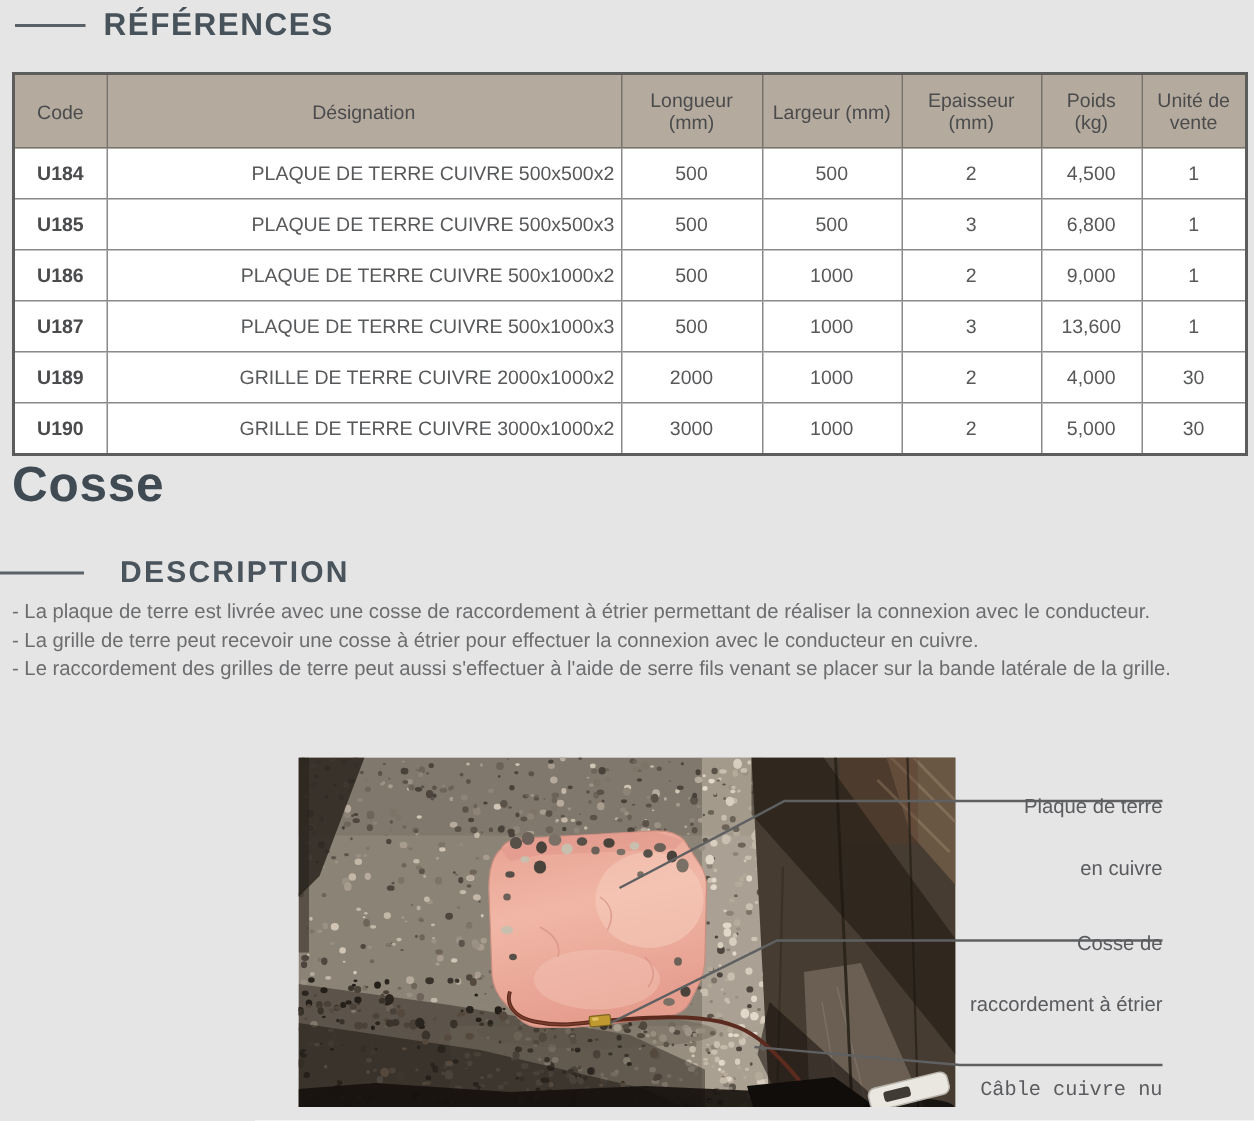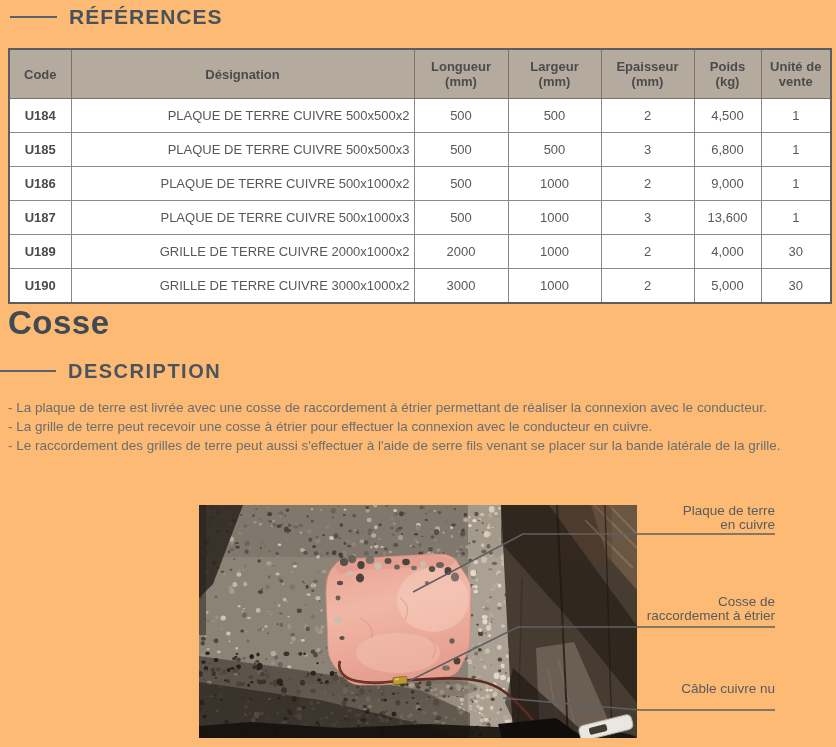--- a/index.html
+++ b/index.html
@@ -1,55 +1,55 @@
 <!DOCTYPE html>
 <html><head>
 <meta charset="utf-8">
 <style>
   html,body{margin:0;padding:0;background:#fff;}
-  #page{position:relative;width:836px;height:747px;background:#fdba74;overflow:hidden;
+  #page{position:relative;width:836px;height:747px;background:#e5e5e5;overflow:hidden;
         font-family:"Liberation Sans",sans-serif;color:#58595b;}
 
   
   .section-header{position:absolute;display:flex;align-items:center;}
   .rule{height:2px;background:#5a6269;flex:0 0 auto;}
   .section-title{color:#47525a;letter-spacing:1px;white-space:nowrap;}
   #refs-header{top:6px;left:10px;height:22px;}
   #refs-header .rule{width:47px;margin-right:12px;}
   #refs-header .section-title{font-size:21px;font-weight:700;}
-  #desc-header{top:359px;left:0;height:24px;}
+  #desc-header{top:370px;left:0;height:24px;gap:12px;}
   #desc-header .rule{width:56px;margin-right:12px;}
   #desc-header .section-title{font-size:20px;font-weight:600;letter-spacing:1.5px;color:#4a545c;}
 
   
   #refs-table{position:absolute;top:48px;left:8px;width:822px;border-collapse:collapse;
               table-layout:fixed;border:2px solid #5d5d5d;}
-  #refs-table th{background:#b4ab9e;color:#4b4b4d;font-size:13px;font-weight:700;
+  #refs-table th{background:#b4ab9e;color:#4b4b4d;font-size:13px;font-weight:400;
                  height:44px;border:1px solid #77736b;padding:2px 5px;line-height:15px;
                  text-align:center;vertical-align:middle;}
   #refs-table td{border:1px solid #8a8a8a;color:#57585a;font-size:13px;height:25px;
                  text-align:center;vertical-align:middle;padding:4px 4px;background:#fff;}
   #refs-table td.cell-code{font-weight:700;color:#4a4b4d;}
   #refs-table td.cell-designation{text-align:right;padding-left:14px;}
 
   
   #cosse-title{position:absolute;top:304px;left:8px;font-size:33px;font-weight:700;
                color:#3f4a52;letter-spacing:.5px;}
   #desc-bullets{position:absolute;top:398px;left:8px;width:822px;}
   #desc-bullets p{margin:0;font-size:13.5px;line-height:19.2px;color:#6c6d6f;}
 
   
   #figure{position:absolute;top:498px;left:0;width:836px;height:249px;}
   #figure-svg{position:absolute;top:0;left:0;}
   .fig-label{position:absolute;right:61px;text-align:right;font-size:13.5px;
              line-height:14px;color:#5a5b5e;width:180px;}
   #fig-label-1{top:6px;}
   #fig-label-2{top:97px;}
-  #fig-label-3{top:184px;}
-  .fig-label span{display:block;}
+  #fig-label-3{top:196px;font-family:Liberation Mono, monospace;}
+  .fig-label span{display:block;margin-top:27px;}
 </style>
 </head>
 <body>
 
 <div id="page">
 
   <div class="section-header" id="refs-header">
     <div class="rule"></div>
     <div class="section-title">RÉFÉRENCES</div>
   </div>

